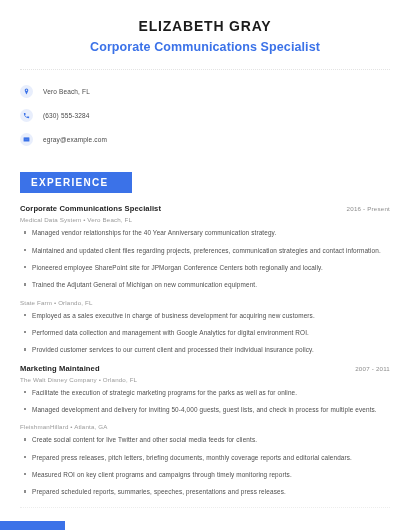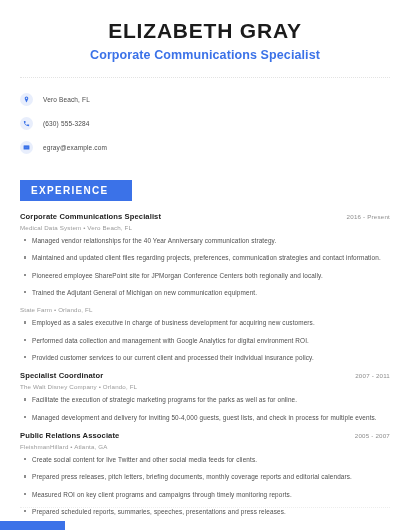--- a/index.html
+++ b/index.html
@@ -8,21 +8,21 @@
     background:#ffffff;
     font-family:"Liberation Sans", sans-serif;
     color:#2b2b2b;
     overflow:hidden;
   }
   .page { position:relative; width:410px; height:530px; background:#fff; }
 
   
   .header { padding-top:19px; text-align:center; }
   .name {
-    font-size:21px; font-weight:bold; letter-spacing:0.8px;
+    font-size:14px; font-weight:bold; letter-spacing:0.8px;
     color:#1b1b1b; line-height:1.1;text-align:center;
   }
   .headline {
     margin-top:6px; font-size:12.5px; font-weight:bold;
     color:#3b72e8; letter-spacing:0.1px;
   }
 
   .divider {
     margin:15px 20px 0 20px;
     border-top:1px dotted #e3e3e3; height:0;
@@ -154,35 +154,31 @@
       <div class="job-sub">State Farm  •  Orlando, FL</div>
       <ul class="bullets">
         <li class="bullet">Employed as a sales executive in charge of business development for acquiring new customers.</li>
         <li class="bullet">Performed data collection and management with Google Analytics for digital environment ROI.</li>
         <li class="bullet">Provided customer services to our current client and processed their individual insurance policy.</li>
       </ul>
     </div>
 
     <div class="job">
       <div class="job-head">
-        <span class="job-title">Specialist Coordinator</span>
+        <span class="job-title">Marketing Maintained</span>
         <span class="job-dates">2007 - 2011</span>
       </div>
       <div class="job-sub">The Walt Disney Company  •  Orlando, FL</div>
       <ul class="bullets">
         <li class="bullet">Facilitate the execution of strategic marketing programs for the parks as well as for online.</li>
         <li class="bullet">Managed development and delivery for inviting 50-4,000 guests, guest lists, and check in process for multiple events.</li>
       </ul>
     </div>
 
     <div class="job">
-      <div class="job-head">
-        <span class="job-title">Public Relations Associate</span>
-        <span class="job-dates">2005 - 2007</span>
-      </div>
       <div class="job-sub">FleishmanHillard  •  Atlanta, GA</div>
       <ul class="bullets">
         <li class="bullet">Create social content for live Twitter and other social media feeds for clients.</li>
         <li class="bullet">Prepared press releases, pitch letters, briefing documents, monthly coverage reports and editorial calendars.</li>
         <li class="bullet">Measured ROI on key client programs and campaigns through timely monitoring reports.</li>
         <li class="bullet">Prepared scheduled reports, summaries, speeches, presentations and press releases.</li>
 
       </ul>
     </div>
 

